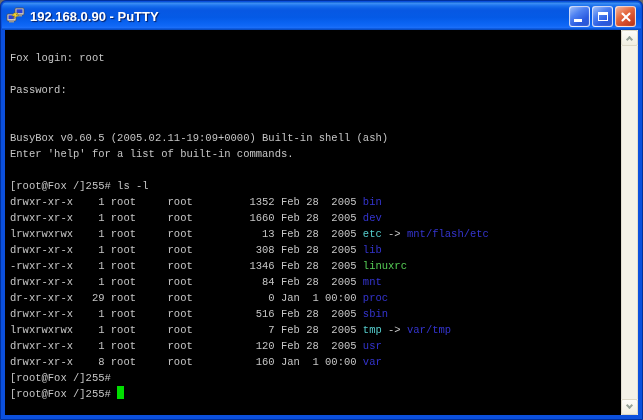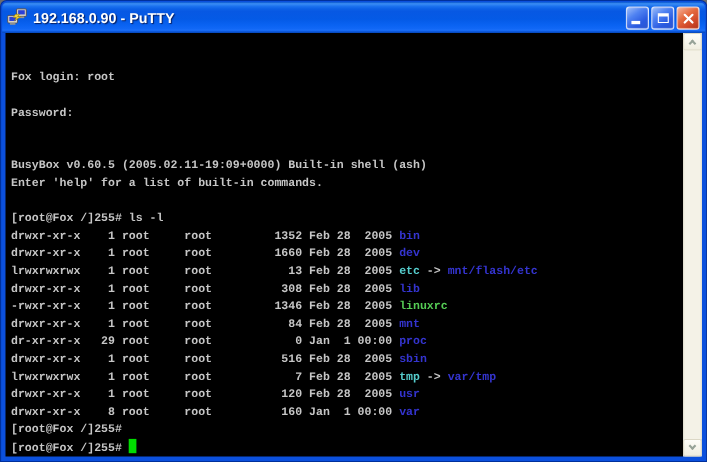--- a/index.html
+++ b/index.html
@@ -44,25 +44,24 @@
   .glyph-min{position:absolute;left:4px;bottom:4px;width:8px;height:3px;background:#fff;}
   .glyph-max{position:absolute;left:5px;top:5px;width:10px;height:9px;border:1px solid #fff;border-top:3px solid #fff;}
   .glyph-x1,.glyph-x2{position:absolute;left:4px;top:9px;width:12px;height:2px;background:#fff;border-radius:1px;}
   .glyph-x1{transform:rotate(45deg);}
   .glyph-x2{transform:rotate(-45deg);}
 
   
   .terminal{
     position:absolute;top:29px;left:4px;right:21px;bottom:4px;
     overflow:hidden;
-    padding:17px 0 0 5px;
+    padding:4px 0 0 5px;
     font-family:"Liberation Mono","DejaVu Sans Mono",monospace;
     font-size:10.5px;line-height:16px;
     white-space:pre;
-    font-weight:bold;
   }
   .term-line{min-height:16px;}
   .cursor{display:inline-block;width:7px;height:13px;vertical-align:-2px;}
 
   
   .scrollbar{
     position:absolute;top:29px;right:4px;width:17px;bottom:4px;
     background:#f2f0e3;
     display:flex;flex-direction:column;justify-content:space-between;
   }

